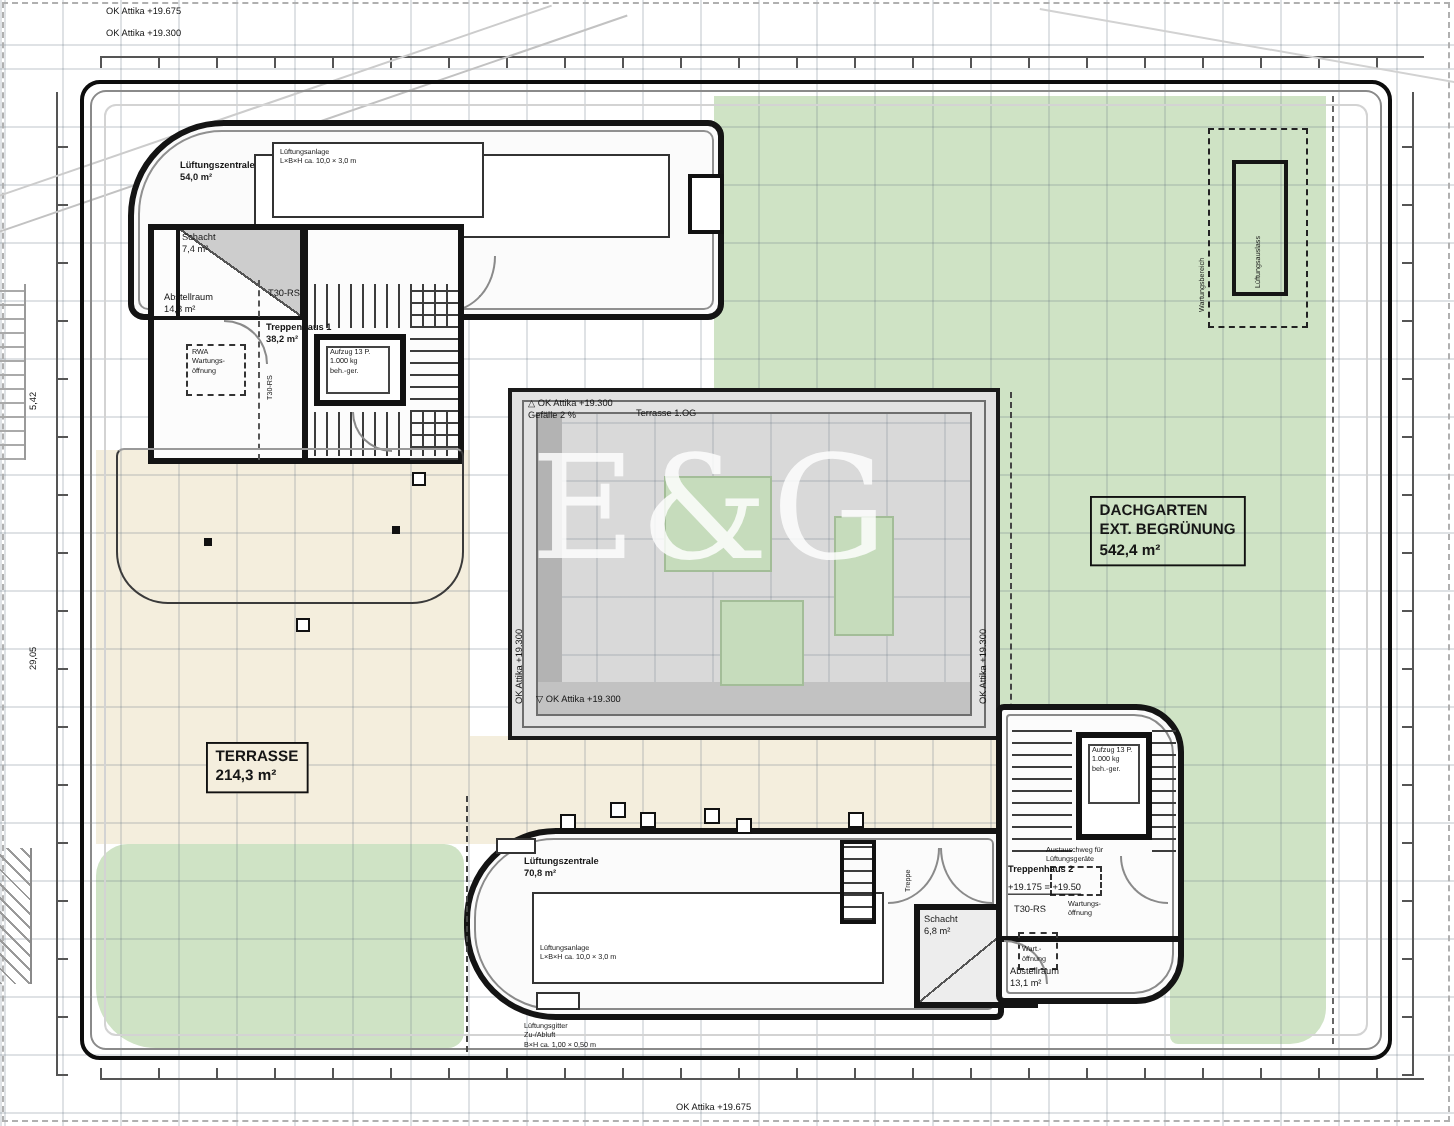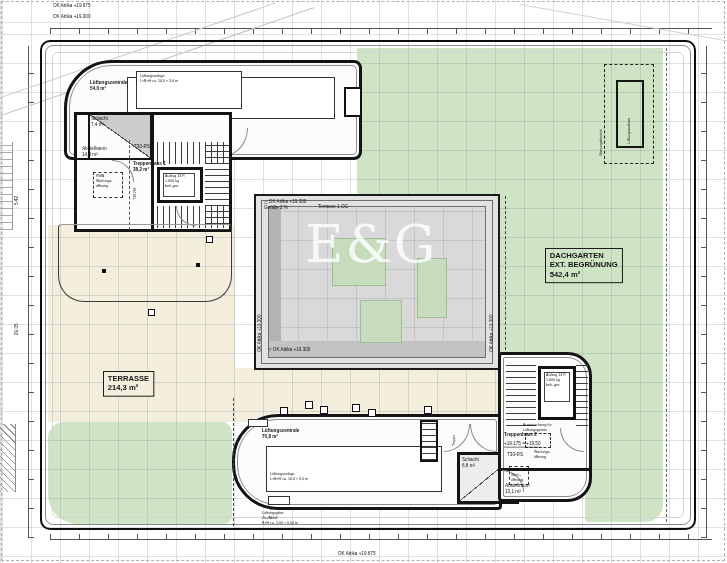--- a/index.html
+++ b/index.html
@@ -203,16 +203,16 @@
 öffnung</div>
   <div class="lbl s4" style="left:511px;top:468px;">RWA
 Wart.-
 öffnung</div>
   <div class="lbl s5" style="left:505px;top:483px;">Abstellraum
 13,1 m²</div>
   <div class="lbl s4" style="left:546px;top:373px;">Aufzug 13 P.
 1.000 kg
 beh.-ger.</div>
 
-  <div class="wm" style="left:264px;top:220px;width:215px;font-size:52px;line-height:.95;font-weight:500;
+  <div class="wm" style="left:248px;top:220px;width:215px;font-size:72px;line-height:.95;font-weight:500;
               color:rgba(255,255,255,.82);letter-spacing:2px;">E&amp;G</div>
 
 </div>
 
 </body></html>

